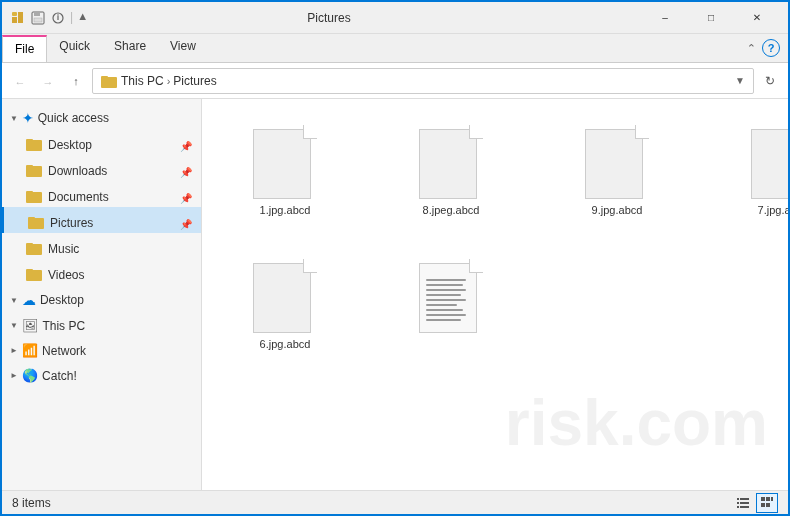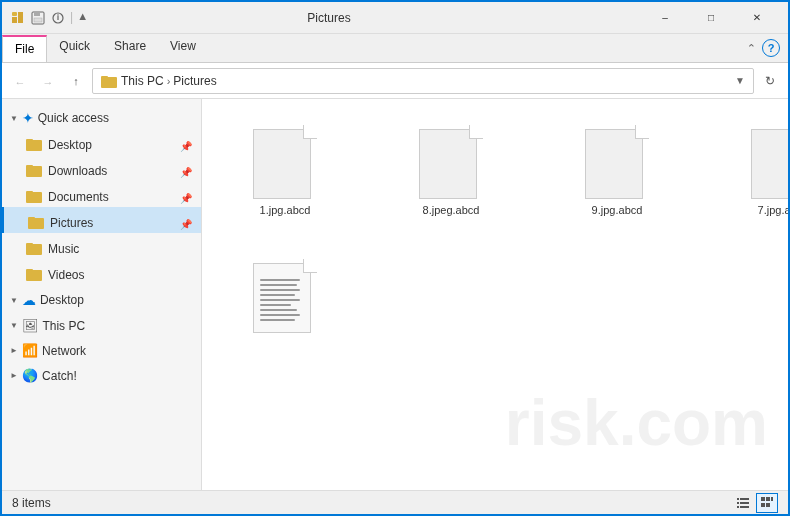--- a/index.html
+++ b/index.html
@@ -578,20 +578,27 @@
         </div>
 
         <div class="file-item">
           <div class="file-icon">
             <div class="file-icon-body"></div>
             <div class="file-icon-fold-cover"></div>
           </div>
           <span class="file-name">7.jpg.abcd</span>
         </div>
 
+        <div class="file-item">
+          <div class="file-icon">
+            <div class="file-icon-body"></div>
+            <div class="file-icon-fold-cover"></div>
+          </div>
+          <span class="file-name">6.jpg.abcd</span>
+        </div>
 
         <div class="file-item">
           <div class="file-icon file-icon-txt">
             <div class="file-icon-body" style="background:#f8f8f8;">
               <div class="file-icon-lines">
                 <div class="file-line" style="width:90%;"></div>
                 <div class="file-line" style="width:85%;"></div>
                 <div class="file-line" style="width:90%;"></div>
                 <div class="file-line" style="width:80%;"></div>
                 <div class="file-line" style="width:90%;"></div>

